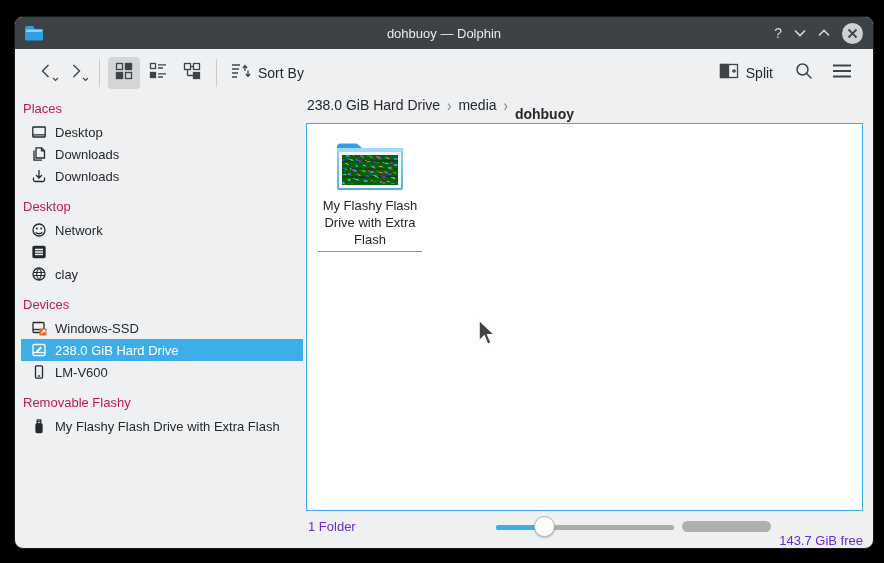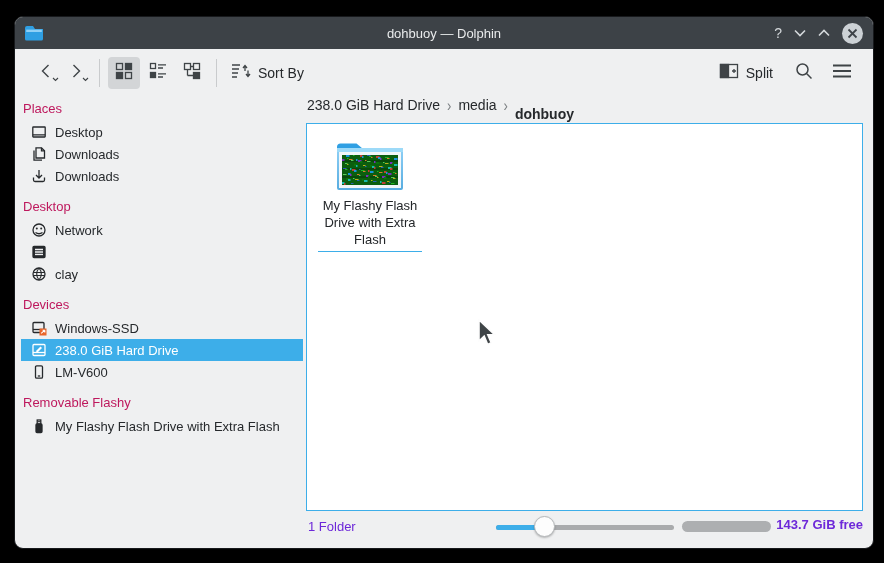--- a/index.html
+++ b/index.html
@@ -55,21 +55,21 @@
           background:#fff; border:1px solid var(--accent,#3daee9); overflow:hidden; }
   .grid-item { position:absolute; left:11px; top:14px; width:104px; text-align:center; }
   .grid-item .big-icon { width:72px; height:54px; margin:0 auto; }
   .grid-item .label { margin-top:5px; font-size:13px; line-height:17px; color:#232629;
                       padding-bottom:3px; border-bottom:1px solid var(--accent,#3daee9); }
   .cursor { position:absolute; left:170px; top:195px; width:20px; height:30px; }
   
   .statusbar { position:absolute; left:3px; bottom:4px; width:557px; height:34px;
                font-size:13px; color:#6d28d9; }
   .sb-count { position:absolute; left:2px; top:9px; }
-  .sb-free { position:absolute; right:0; top:7px;font-weight:bold; }
+  .sb-free { position:absolute; right:0; top:23px; }
   .zoom-slider { position:absolute; left:190px; top:6px; width:178px; height:22px; }
   .zs-track { position:absolute; left:0; right:0; top:9px; height:5px;
               border-radius:3px; background:#a9abad; }
   .zs-fill { position:absolute; left:0; top:9px; height:5px;
              border-radius:3px; background:var(--accent,#3daee9); }
   .zs-handle { position:absolute; top:0; width:21px; height:21px; border-radius:50%;
                background:#fdfdfd; border:1px solid #b5b8ba; box-shadow:0 1px 2px rgba(0,0,0,.25); }
   .capacity { position:absolute; left:376px; top:11px; width:89px; height:11px;
               border-radius:6px; background:#adafb1; overflow:hidden; }
   .cap-fill { height:100%; background:var(--accent,#3daee9); border-radius:6px; }

